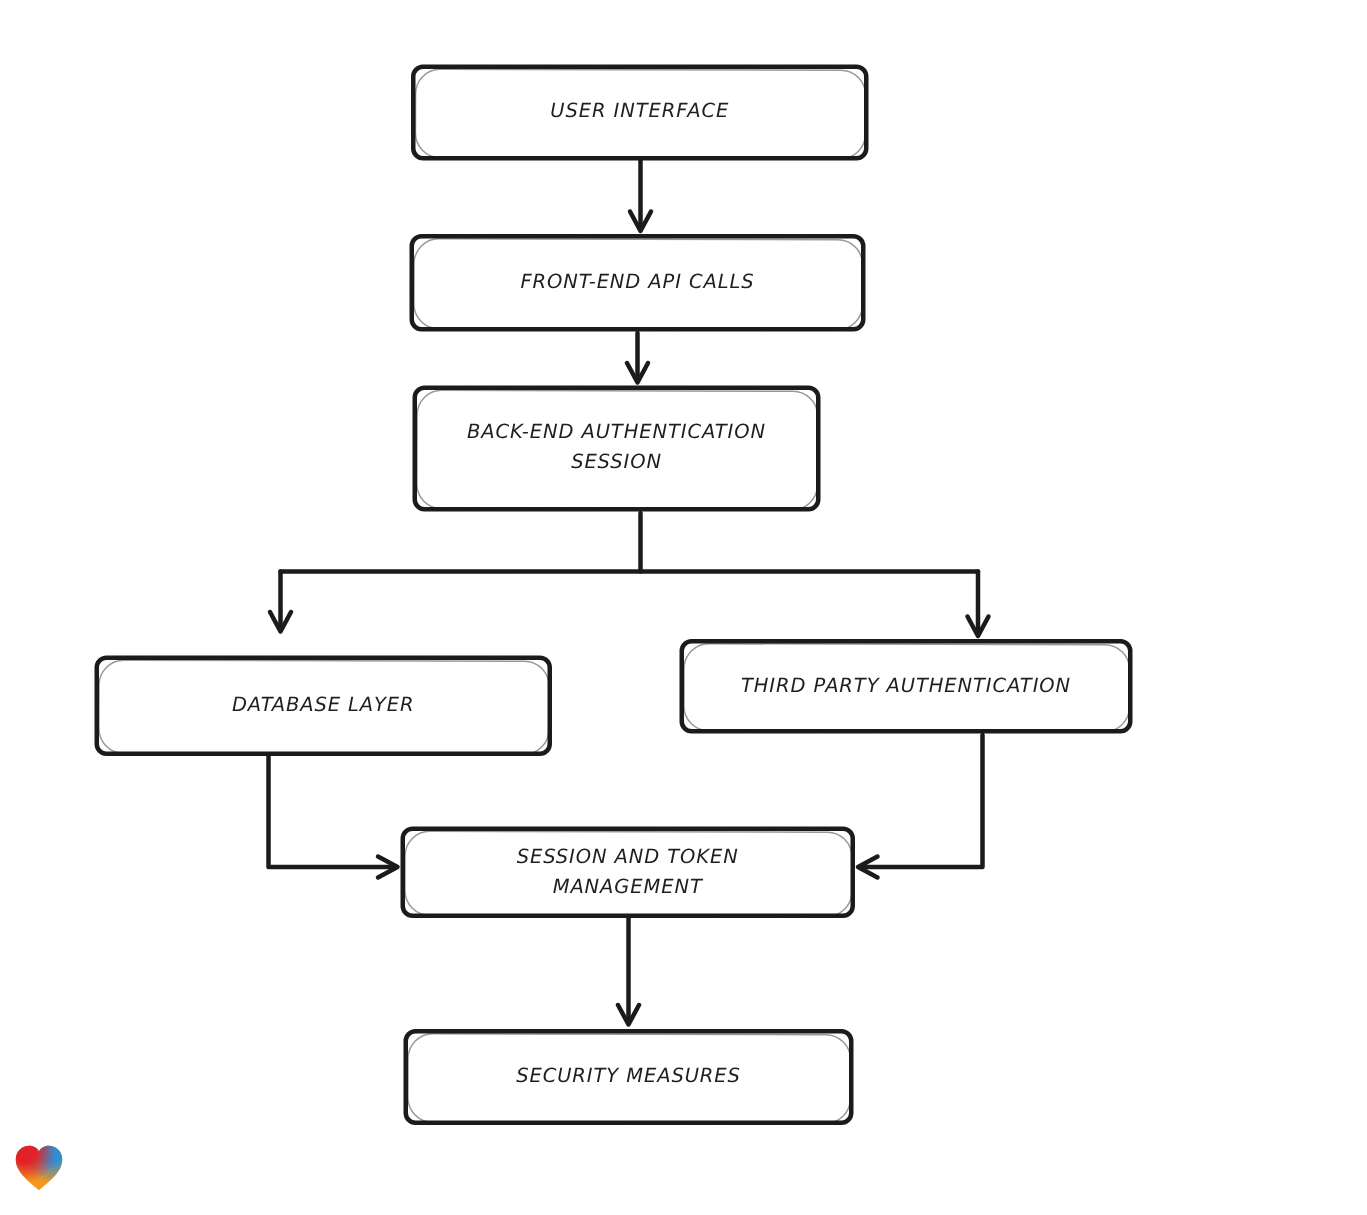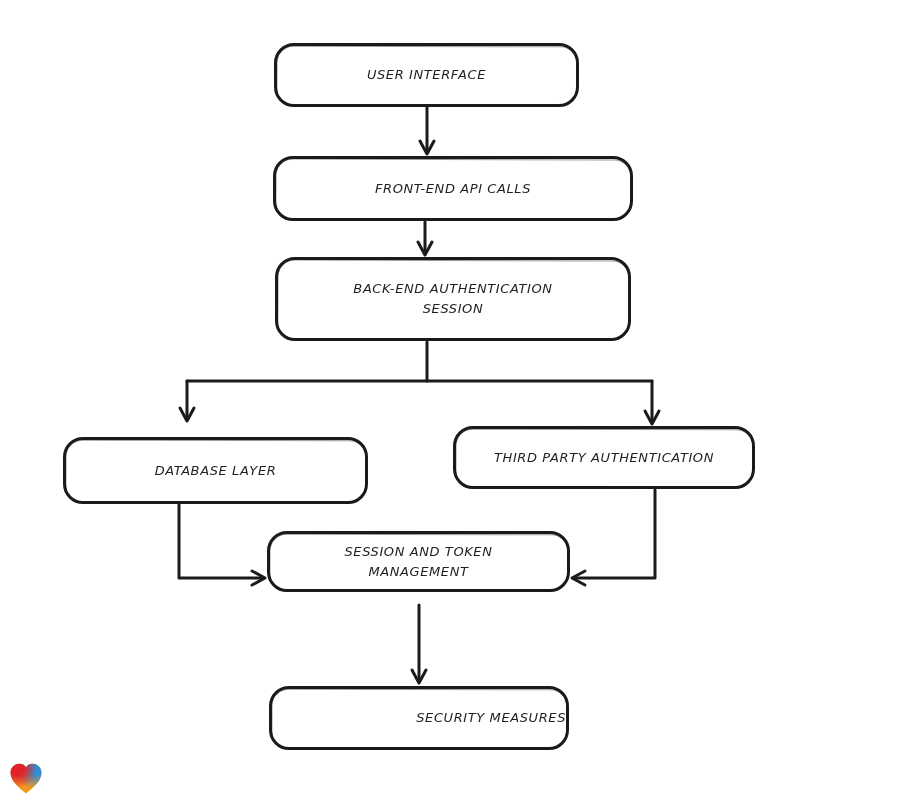--- a/index.html
+++ b/index.html
@@ -18,21 +18,21 @@
   .edges {
     position: absolute;
     left: 0;
     top: 0;
   }
   .node {
     position: absolute;
     box-sizing: border-box;
     background: #ffffff;
     border: 3px solid #1b1b1b;
-    border-radius: 20px;
+    border-radius: 8px;
     display: flex;
     flex-direction: column;
     align-items: center;
     justify-content: center;
     text-align: center;
     z-index: 2;
   }
   .node::after {
     content: "";
     position: absolute;
@@ -95,41 +95,41 @@
 
       <path d="M419 605 L419 681"></path>
       <path d="M412 670 L419 683 L426 670"></path>
     </g>
   </svg>
 
   <div class="node" style="left:274px; top:43px; width:305px; height:64px;">
     <span class="line">USER INTERFACE</span>
   </div>
 
-  <div class="node" style="left:273px; top:156px; width:360px; height:65px;">
+  <div class="node" style="left:273px; top:156px; width:304px; height:65px;">
     <span class="line">FRONT-END API CALLS</span>
   </div>
 
-  <div class="node" style="left:275px; top:257px; width:356px; height:84px;">
+  <div class="node" style="left:275px; top:257px; width:272px; height:84px;">
     <span class="line">BACK-END AUTHENTICATION</span>
     <span class="line">SESSION</span>
   </div>
 
   <div class="node" style="left:63px; top:423px; width:305px; height:67px;margin-top:14px;">
     <span class="line">DATABASE LAYER</span>
   </div>
 
   <div class="node" style="left:453px; top:426px; width:302px; height:63px;">
     <span class="line">THIRD PARTY AUTHENTICATION</span>
   </div>
 
-  <div class="node" style="left:267px; top:531px; width:303px; height:61px;">
+  <div class="node" style="left:267px; top:551px; width:303px; height:61px;">
     <span class="line">SESSION AND TOKEN</span>
     <span class="line">MANAGEMENT</span>
   </div>
 
-  <div class="node" style="left:269px; top:686px; width:300px; height:64px;align-items:flex-end;">
+  <div class="node" style="left:269px; top:686px; width:300px; height:64px;">
     <span class="line">SECURITY MEASURES</span>
   </div>
 
   <div class="heart-logo"></div>
 
 </div>
 
 </body></html>

